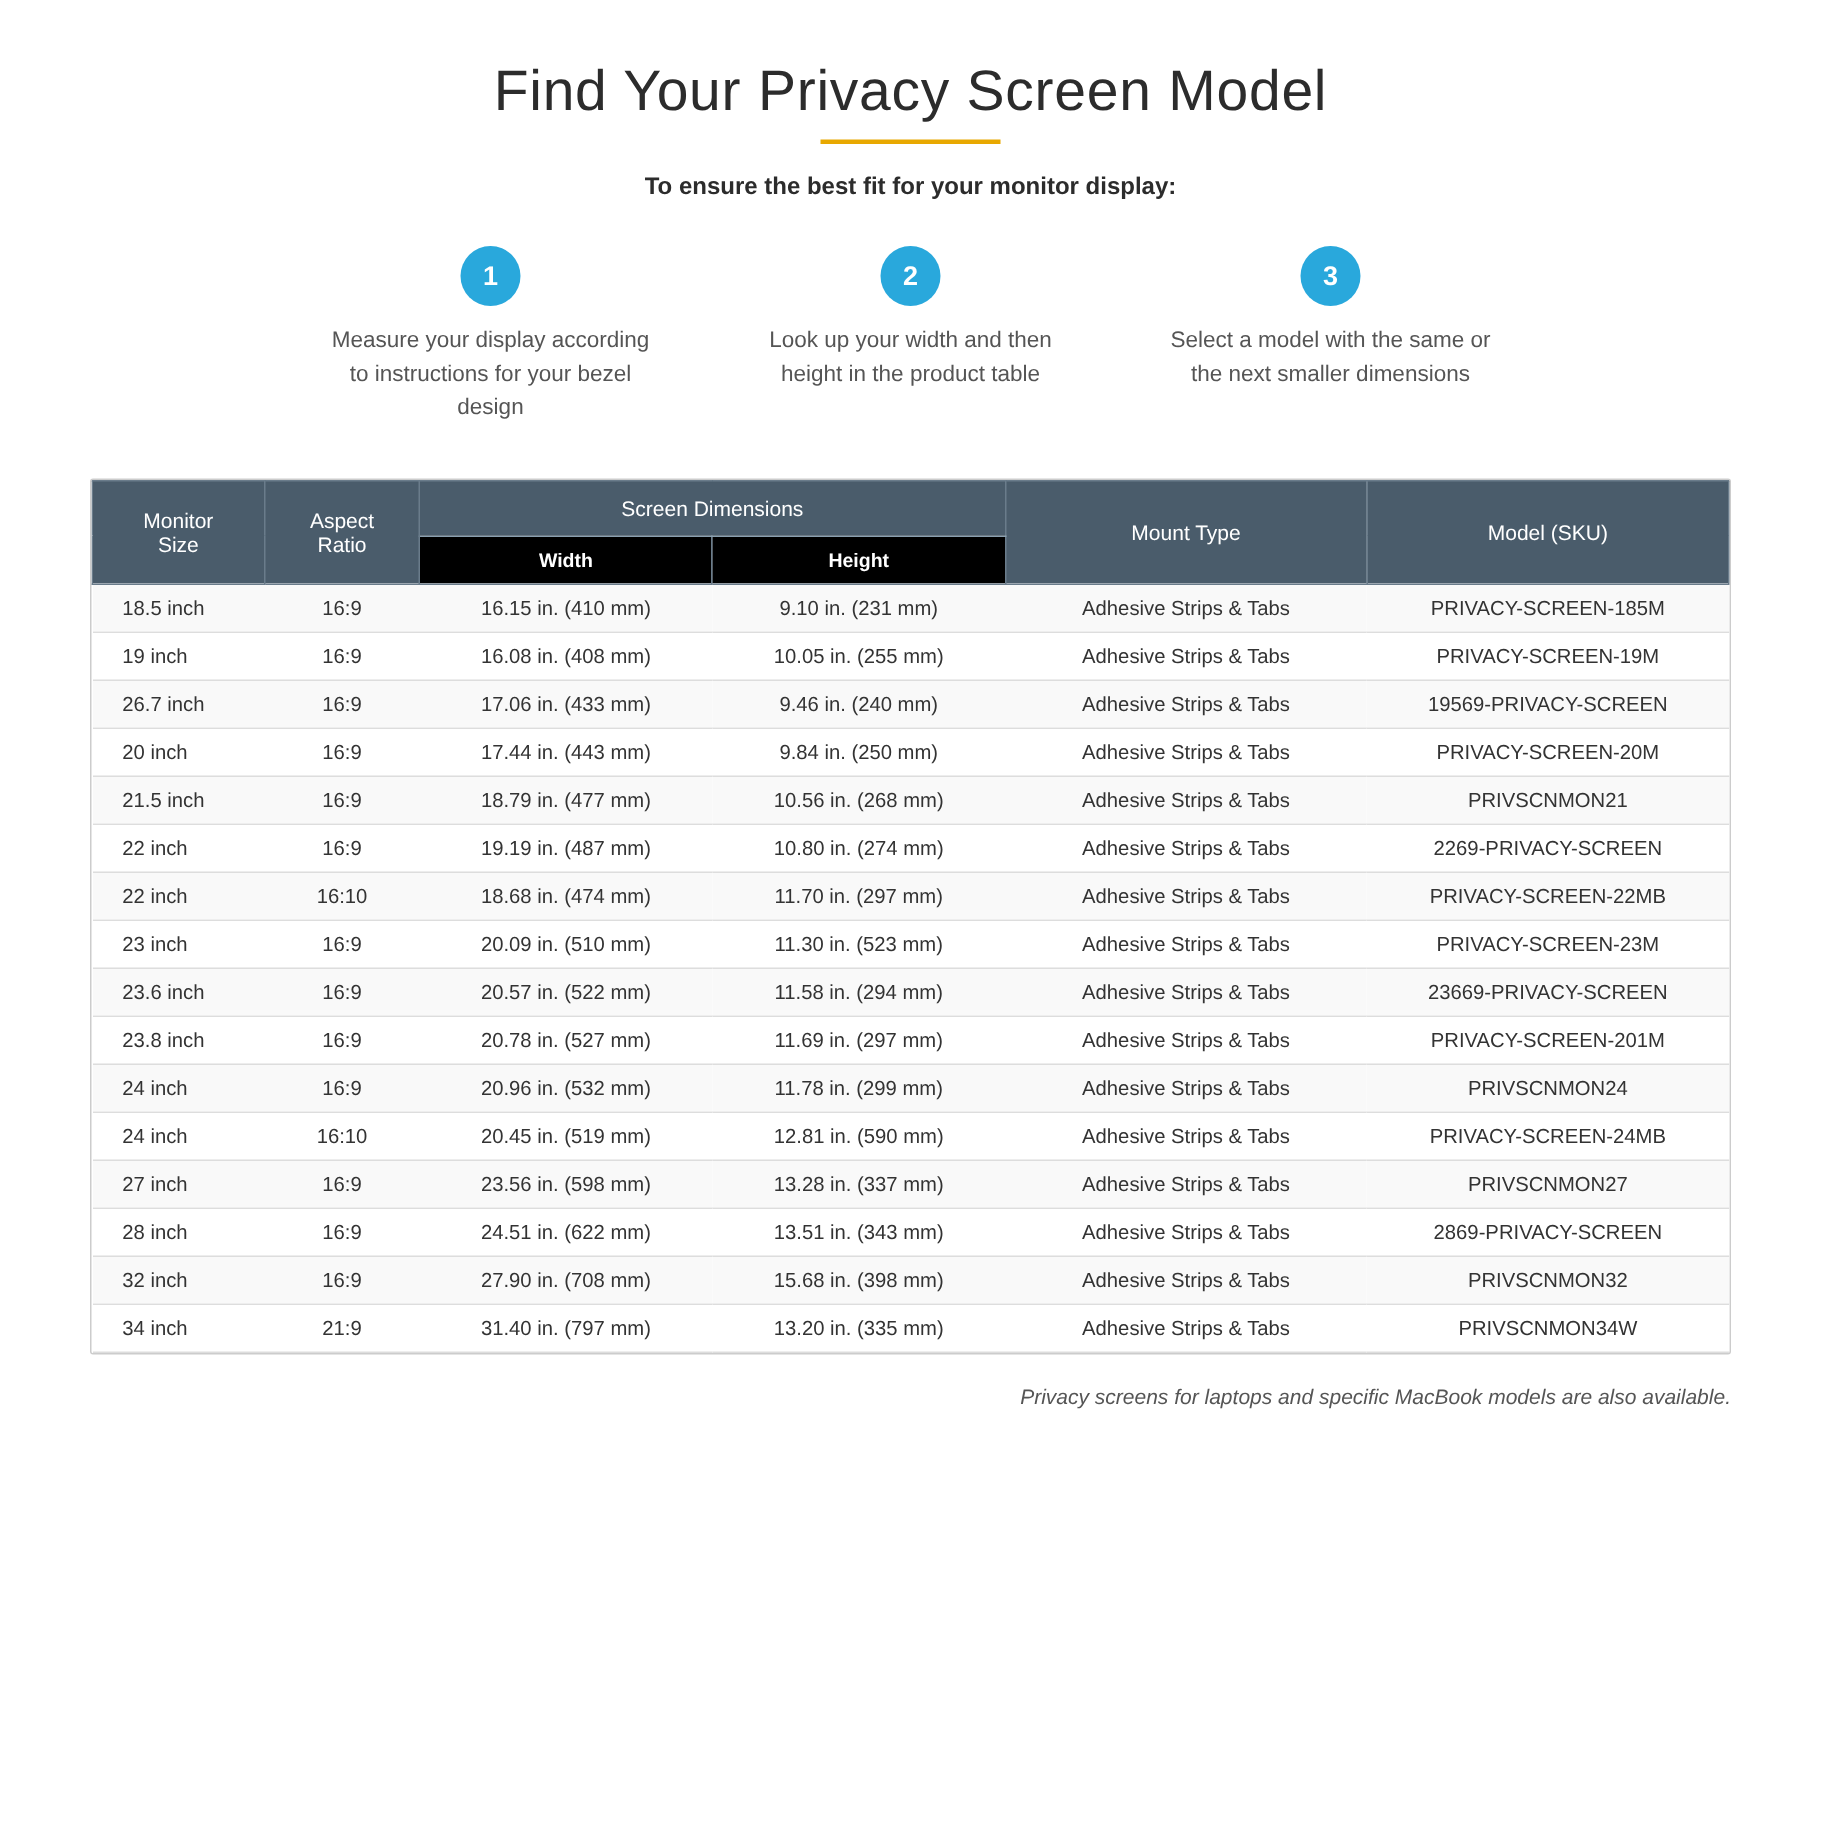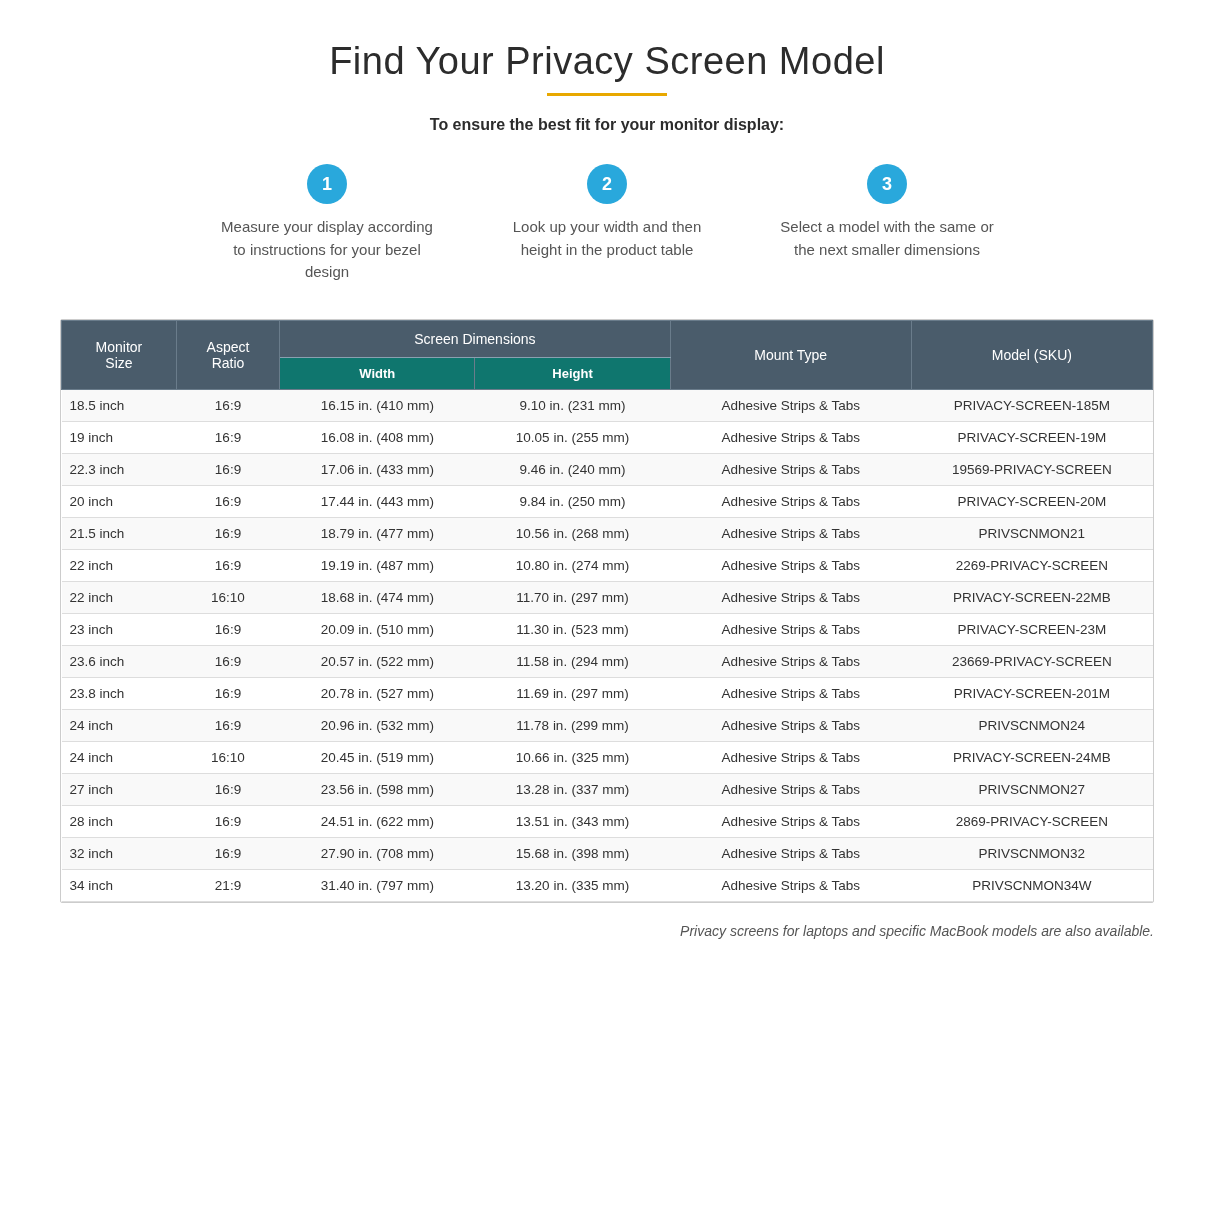--- a/index.html
+++ b/index.html
@@ -80,21 +80,21 @@
       font-size: 14px;
       font-weight: normal;
       padding: 10px 8px;
       text-align: center;
       border: 1px solid #6a7c8b;
     }
     .header-row-top th.screen-dim-header {
       border-bottom: 1px solid #8aa0b0;
     }
     .header-row-sub th {
-      background: #0f766e;
+      background: #000000;
       color: white;
       font-size: 13px;
       font-weight: bold;
       padding: 8px 8px;
       text-align: center;
       border: 1px solid #6a7c8b;
     }
     tbody tr td {
       padding: 8px 12px;
       font-size: 13.5px;
@@ -103,21 +103,21 @@
       text-align: center;
     }
     tbody tr:nth-child(odd) {
       background: #f9f9f9;
     }
     tbody tr:nth-child(even) {
       background: #fff;
     }
     tbody tr td:first-child {
       text-align: left;
-      padding-left: 8px;
+      padding-left: 20px;
     }
     .footer-note {
       text-align: right;
       font-style: italic;
       font-size: 14px;
       color: #555;
       margin-top: 14px;
     }
     .col-monitor { width: 100px; }
     .col-aspect { width: 90px; }
@@ -174,21 +174,21 @@
     </tr>
         <tr>
       <td>19 inch</td>
       <td>16:9</td>
       <td>16.08 in. (408 mm)</td>
       <td>10.05 in. (255 mm)</td>
       <td>Adhesive Strips &amp; Tabs</td>
       <td>PRIVACY-SCREEN-19M</td>
     </tr>
         <tr>
-      <td>22.3 inch</td>
+      <td>26.7 inch</td>
       <td>16:9</td>
       <td>17.06 in. (433 mm)</td>
       <td>9.46 in. (240 mm)</td>
       <td>Adhesive Strips &amp; Tabs</td>
       <td>19569-PRIVACY-SCREEN</td>
     </tr>
         <tr>
       <td>20 inch</td>
       <td>16:9</td>
       <td>17.44 in. (443 mm)</td>
@@ -249,21 +249,21 @@
       <td>16:9</td>
       <td>20.96 in. (532 mm)</td>
       <td>11.78 in. (299 mm)</td>
       <td>Adhesive Strips &amp; Tabs</td>
       <td>PRIVSCNMON24</td>
     </tr>
         <tr>
       <td>24 inch</td>
       <td>16:10</td>
       <td>20.45 in. (519 mm)</td>
-      <td>10.66 in. (325 mm)</td>
+      <td>12.81 in. (590 mm)</td>
       <td>Adhesive Strips &amp; Tabs</td>
       <td>PRIVACY-SCREEN-24MB</td>
     </tr>
         <tr>
       <td>27 inch</td>
       <td>16:9</td>
       <td>23.56 in. (598 mm)</td>
       <td>13.28 in. (337 mm)</td>
       <td>Adhesive Strips &amp; Tabs</td>
       <td>PRIVSCNMON27</td>

